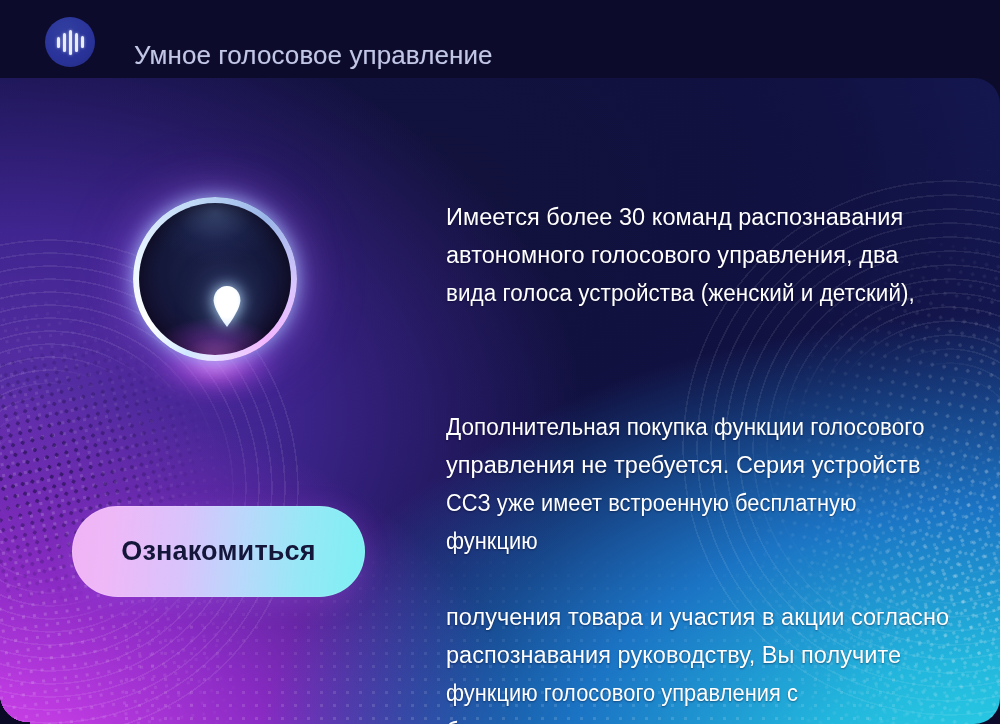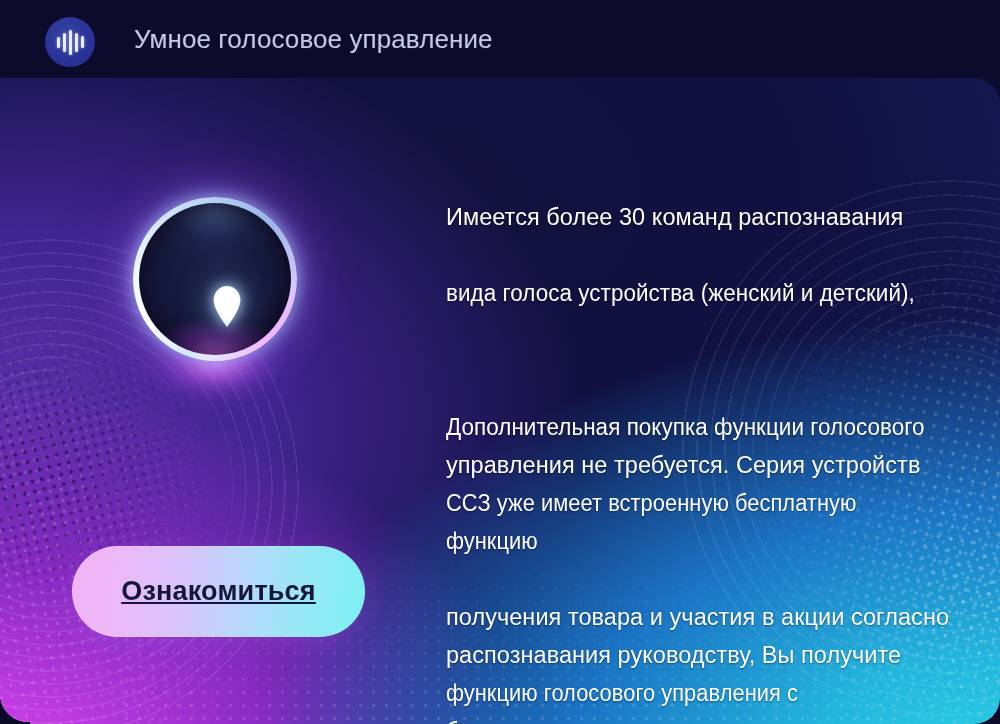--- a/index.html
+++ b/index.html
@@ -32,21 +32,21 @@
     width:3px;background:#e9ecfb;border-radius:1.5px;display:block;
     box-shadow:0 0 3px rgba(230,235,255,.7);
   }
   #header-icon .b1{height:11px}
   #header-icon .b2{height:19px}
   #header-icon .b3{height:25px}
   #header-icon .b4{height:19px}
   #header-icon .b5{height:12px}
 
   #header-title{
-    position:absolute;left:134px;top:0;height:78px;
+    position:absolute;left:134px;top:16px;height:78px;
     display:flex;align-items:center;
     font-size:26px;font-weight:400;letter-spacing:.1px;
     color:#c3c7e6;
     text-shadow:0 0 1px rgba(160,170,230,.35);
     white-space:nowrap;
   }
 
   
   #card{
     position:absolute;left:0;top:78px;width:1000px;height:646px;
@@ -166,30 +166,29 @@
       radial-gradient(circle at 50% 42%, #1a1f46 0%, #151a3d 44%, #171238 72%, #2a1550 100%);
     box-shadow:inset 0 0 24px rgba(0,0,0,.62);
   }
   #orb-pin{
     position:absolute;left:73px;top:82px;width:30px;height:42px;
   }
   #orb-pin svg{display:block;filter:drop-shadow(0 0 7px rgba(190,225,255,.95)) drop-shadow(0 0 16px rgba(150,190,255,.55));}
 
   
   #cta{
-    position:absolute;left:72px;top:468px;width:293px;height:91px;
+    position:absolute;left:72px;top:428px;width:293px;height:91px;
     border:0;padding:0;cursor:pointer;
     border-radius:46px;
     background:linear-gradient(96deg,#f0b3f5 0%,#eeb8f7 14%,#d9c3fb 38%,#b9d8fb 58%,#96e8f6 78%,#7df0f4 100%);
     color:#15173a;
     font-family:"Liberation Sans","DejaVu Sans",sans-serif;
     font-size:27px;font-weight:700;letter-spacing:.2px;
     display:flex;align-items:center;justify-content:center;
     box-shadow:0 6px 26px rgba(160,90,230,.30), 0 0 0 1px rgba(255,255,255,.10) inset;
-    text-decoration:underline;
   }
 
   
   #copy{
     position:absolute;left:434px;top:108px;width:552px;
     color:#ffffff;
   }
   #copy p{
     margin:12px;
     font-size:23.5px;
@@ -251,21 +250,21 @@
         </div>
       </div>
     </div>
 
     <button id="cta">Ознакомиться</button>
 
     <div id="copy">
 
       <p>
         <span>Имеется более 30 команд распознавания</span><br>
-        <br>
+        <span>автономного голосового управления, два</span><br>
         <span class="tight2">вида голоса устройства (женский и детский),</span>
         <br>
       </p>
 
       <div class="para-gap"></div>
 
       <p>
         <span class="tight2">Дополнительная покупка функции голосового</span>
         <span>управления не требуется. Серия устройств</span><br>
         <span class="tight">ССЗ уже имеет встроенную бесплатную функцию</span>

